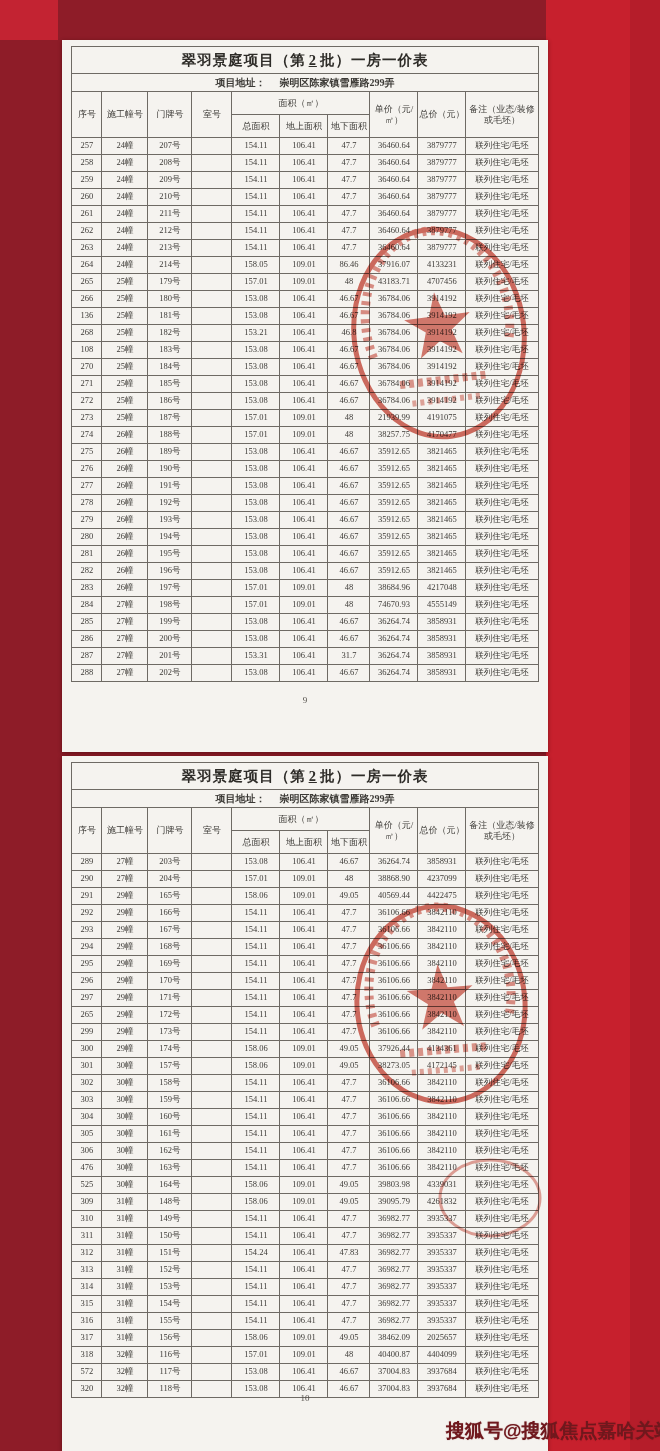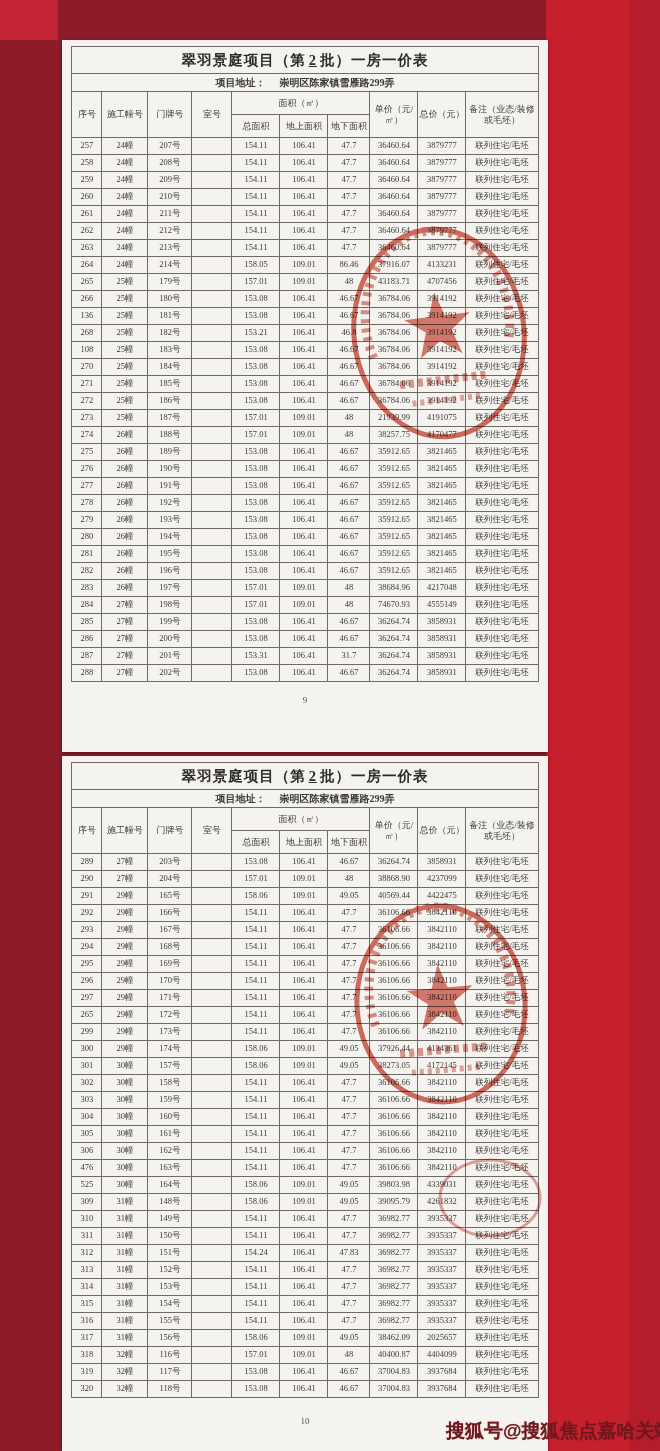--- a/index.html
+++ b/index.html
@@ -18,21 +18,21 @@
   .price-table td,.price-table th{border:1px solid #6e6a64;color:#3c3a36;
       font-weight:normal;text-align:center;vertical-align:middle;
       font-size:8.5px;line-height:1.15;padding:0 1px;height:16px;overflow:hidden;}
   tr.title-row td{font-size:14.5px;font-weight:bold;height:26px;letter-spacing:1px;color:#2e2c28;}
   tr.title-row .u{text-decoration:underline;padding:0 3px;}
   tr.addr-row td{font-size:10px;height:17px;font-weight:bold;}
   tr.addr-row .addr-label{margin-right:14px;}
   .price-table thead th{font-size:9px;height:22px;}
   .page-num{position:absolute;left:0;width:100%;text-align:center;font-size:9px;color:#55514c;}
   .page-1 .page-num{top:655px;}
-  .page-2 .page-num{top:660px;text-align:center;}
+  .page-2 .page-num{top:637px;text-align:center;}
 
   .stamp{position:absolute;mix-blend-mode:multiply;opacity:.8;}
   .watermark{position:absolute;left:446px;top:1418px;width:214px;
      font-family:"Liberation Sans","DejaVu Sans",sans-serif;
      font-size:19px;font-weight:bold;color:#6f181d;letter-spacing:0px;white-space:nowrap;
      text-shadow:0 0 1px rgba(111,24,29,.6);}
 </style>
 </head>
 <body>
 
@@ -860,21 +860,21 @@
             <td>116号</td>
             <td></td>
             <td>157.01</td>
             <td>109.01</td>
             <td>48</td>
             <td>40400.87</td>
             <td>4404099</td>
             <td>联列住宅/毛坯</td>
           </tr>
           <tr>
-            <td>319</td>
+            <td>572</td>
             <td>32幢</td>
             <td>117号</td>
             <td></td>
             <td>153.08</td>
             <td>106.41</td>
             <td>46.67</td>
             <td>37004.83</td>
             <td>3937684</td>
             <td>联列住宅/毛坯</td>
           </tr>

